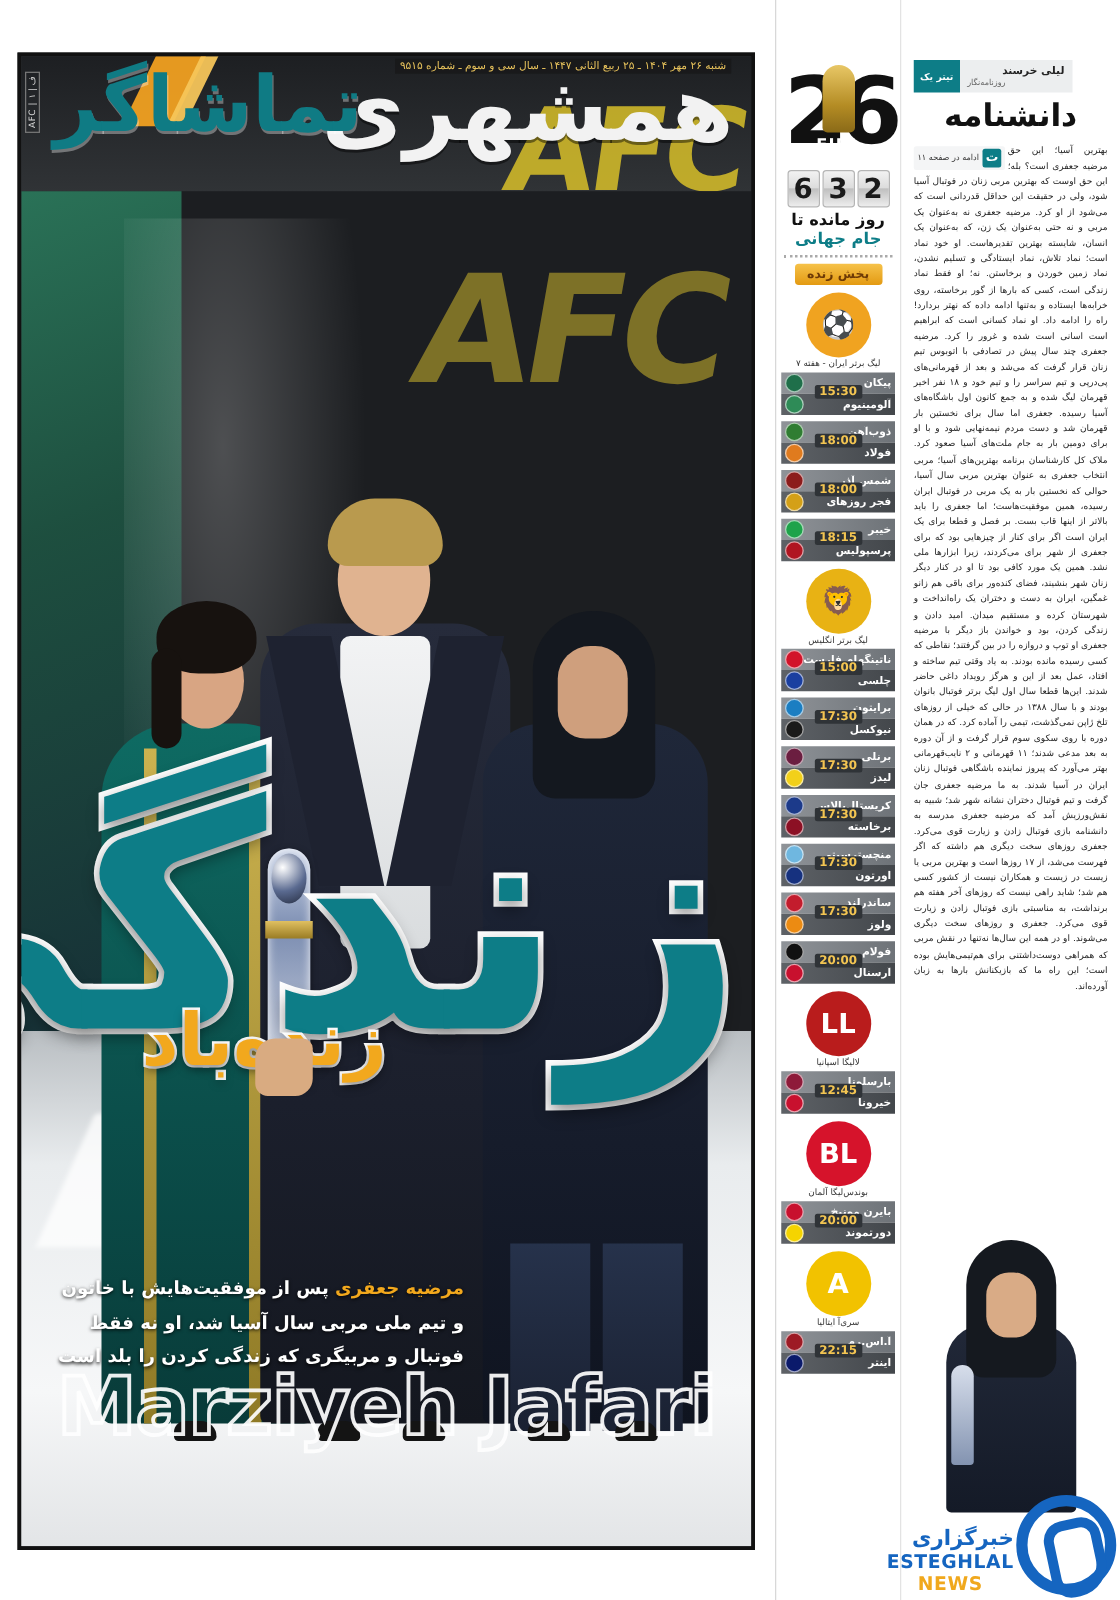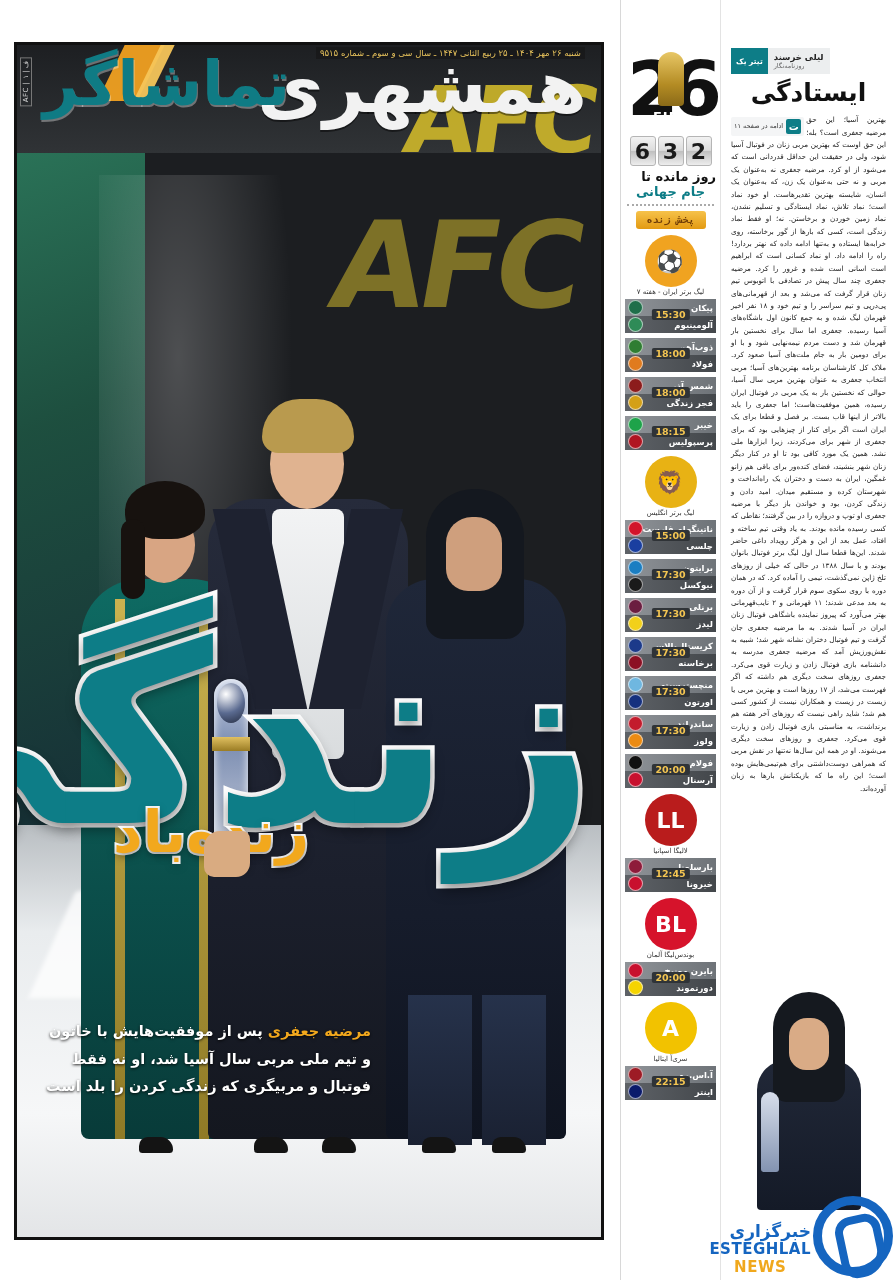--- a/index.html
+++ b/index.html
@@ -281,28 +281,28 @@
   }
   .counter { display: flex; justify-content: center; gap: 2px; margin: 2px 0 3px; }
   .counter .d {
     width: 26px; height: 30px; border-radius: 3px;
     background: linear-gradient(180deg,#f2f2f2 0%, #dcdcdc 48%, #bfbfbf 50%, #ededed 100%);
     border: 1px solid #b5b5b5;
     display: flex; align-items: center; justify-content: center;
     font-size: 22px; font-weight: 900; color: #1a1a1a;
     font-family: "DejaVu Sans", sans-serif;
   }
-  .count-l1 { font-size: 13px; font-weight: 900; color:#111; }
+  .count-l1 { text-align:center; font-size: 13px; font-weight: 900; color:#111; }
   .count-l2 { text-align:center; font-size: 13px; font-weight: 900; color:#0d7d87; margin-bottom: 4px; }
   .dotted { border-top: 2px dotted #aaa; margin: 5px 2px; }
   .live-pill {
     display: block; width: 70px; margin: 0 auto 6px;
     background: linear-gradient(180deg,#f6c24a,#e39a12);
     color: #6d3a06; font-size: 10px; font-weight: 900;
-    text-align: center; padding: 3px 0; border-radius: 3px; font-family: Liberation Mono, monospace;
+    text-align: center; padding: 3px 0; border-radius: 3px;
   }
 
   .league { margin-bottom: 6px; }
   .lg-logo {
     width: 52px; height: 52px; margin: 2px auto 1px; border-radius: 50%;
     display: flex; align-items: center; justify-content: center;
     font-size: 22px; font-weight: 900; color: #fff;
   }
   .lg-name { text-align: center; font-size: 7px; color: #333; margin-bottom: 3px; }
   .match { position: relative; margin-bottom: 5px; }
@@ -329,21 +329,21 @@
   }
 
   
   .opinion {
     position: relative; width: 176px; height: 1280px;
     background: #ffffff; padding: 48px 10px 8px 10px;
     direction: rtl; border-left: 1px solid #e3e3e3;
   }
   .byline-wrap { display: flex; align-items: stretch; justify-content: flex-end; margin-bottom: 6px; }
   .byline-box { background: #eceeef; padding: 4px 6px; text-align: left; }
-  .byline-name { font-size: 8.5px; font-weight: 700; color: #222; }
+  .byline-name { font-size: 8.5px; font-weight: 700; color: #222; margin-left: 28px; }
   .byline-role { font-size: 6.5px; color: #666; }
   .byline-tag {
     background: #0d7d87; color: #fff; font-size: 7.5px; font-weight: 700;
     padding: 6px 5px; display: flex; align-items: center;
   }
   .op-title {
     text-align: center; font-size: 48px; font-weight: 900;
     color: #0d7d87; line-height: 1; margin: 4px 0 2px;
   }
   .op-sub {
@@ -468,20 +468,21 @@
           <div class="hijab"></div>
           <div class="face-cut"></div>
           <div class="fig-shoe" style="left:36px"></div>
           <div class="fig-shoe" style="left:106px"></div>
         </div>
 
         <div class="headline-zone">
           <div class="hl-main">زندگی</div>
           <div class="hl-kicker">زنده‌باد</div>
           <div class="hl-deck"><span class="nm">مرضیه جعفری</span><span> پس از موفقیت‌هایش با خاتون و تیم ملی مربی سال آسیا شد، او نه فقط فوتبال و مربیگری که زندگی کردن را بلد است</span></div>
+          <div class="hl-latin">Marziyeh Jafari</div>
         </div>
       </div>
 
     </div>
   </div>
 
   <div class="rail">
 
     <div class="wc-badge">
       <span class="wc-26">26</span>
@@ -525,21 +526,21 @@
               <span class="crest" style="background: rgb(224, 123, 30);"></span>
             </div>
           </div>
           <div class="match">
             <div class="row home">
               <span class="tname">شمس آذر</span>
               <span class="crest" style="background: rgb(140, 28, 28);"></span>
             </div>
             <span class="ktime">18:00</span>
             <div class="row away">
-              <span class="tname">فجر زندگی</span>
+              <span class="tname">فجر روزهای</span>
               <span class="crest" style="background: rgb(212, 160, 23);"></span>
             </div>
           </div>
           <div class="match">
             <div class="row home">
               <span class="tname">خیبر</span>
               <span class="crest" style="background: rgb(30, 163, 74);"></span>
             </div>
             <span class="ktime">18:15</span>
             <div class="row away">
@@ -679,21 +680,21 @@
 
   <div class="opinion">
     <div class="byline-wrap">
       <div class="byline-box">
         <div class="byline-name">لیلی خرسند</div>
         <div class="byline-role">روزنامه‌نگار</div>
       </div>
       <div class="byline-tag">تیتر یک</div>
     </div>
 
-    <div class="op-sub">ایستادگی</div>
+    <div class="op-sub">دانشنامه</div>
 
     <div class="op-body">
       <span class="cont-badge">
         <span class="mark">ت</span>
         <span class="t">ادامه در صفحه ۱۱</span>
       </span>
       <span>بهترین آسیا؛ این حق مرضیه جعفری است؟ بله؛ این حق اوست که بهترین مربی زنان در فوتبال آسیا شود، ولی در حقیقت این حداقل قدردانی است که می‌شود از او کرد. مرضیه جعفری نه به‌عنوان یک مربی و نه حتی به‌عنوان یک زن، که به‌عنوان یک انسان، شایسته بهترین تقدیرهاست. او خود نماد است؛ نماد تلاش، نماد ایستادگی و تسلیم نشدن، نماد زمین خوردن و برخاستن. نه؛ او فقط نماد زندگی است، کسی که بارها از گور برخاسته، روی خرابه‌ها ایستاده و به‌تنها ادامه داده که نهتر بردارد! راه را ادامه داد. او نماد کسانی است که ابراهیم است اسانی است شده و غرور را کرد. مرضیه جعفری چند سال پیش در تصادفی با اتوبوس تیم زنان قرار گرفت که می‌شد و بعد از قهرمانی‌های پی‌درپی و تیم سراسر را و تیم خود و ۱۸ نفر اخیر قهرمان لیگ شده و به جمع کانون اول باشگاه‌های آسیا رسیده. جعفری اما سال برای نخستین بار قهرمان شد و دست مردم نیمه‌نهایی شود و با او برای دومین بار به جام ملت‌های آسیا صعود کرد. ملاک کل کارشناسان برنامه بهترین‌های آسیا؛ مربی انتخاب جعفری به عنوان بهترین مربی سال آسیا، حوالی که نخستین بار به یک مربی در فوتبال ایران رسیده، همین موفقیت‌هاست؛ اما جعفری را باید بالاتر از اینها قاب بست. بر فصل و قطعا برای یک ایران است اگر برای کنار از چیزهایی بود که برای جعفری از شهر برای می‌کردند، زیرا ابزارها ملی نشد. همین یک مورد کافی بود تا او در کنار دیگر زنان شهر بنشیند، فضای کنده‌ور برای باقی هم زانو غمگین، ایران به دست و دختران یک راه‌انداخت و شهرستان کرده و مستقیم میدان. امید دادن و زندگی کردن، بود و خواندن باز دیگر با مرضیه جعفری او توپ و دروازه را در بین گرفتند؛ نقاطی که کسی رسیده مانده بودند. به یاد وقتی تیم ساخته و افتاد، عمل بعد از این و هرگز رویداد داغی حاضر شدند. این‌ها قطعا سال اول لیگ برتر فوتبال بانوان بودند و با سال ۱۳۸۸ در حالی که خیلی از روزهای تلخ ژاپن نمی‌گذشت، تیمی را آماده کرد. که در همان دوره با روی سکوی سوم قرار گرفت و از آن دوره به بعد مدعی شدند؛ ۱۱ قهرمانی و ۲ نایب‌قهرمانی بهتر می‌آورد که پیروز نماینده باشگاهی فوتبال زنان ایران در آسیا شدند. به ما مرضیه جعفری جان گرفت و تیم فوتبال دختران نشانه شهر شد؛ شبیه به نقش‌ورزیش آمد که مرضیه جعفری مدرسه به دانشنامه بازی فوتبال زادن و زیارت قوی می‌کرد. جعفری روزهای سخت دیگری هم داشته که اگر فهرست می‌شد، از ۱۷ روزها است و بهترین مربی یا زیست در زیست و همکاران نیست از کشور کسی هم شد؛ شاید راهی نیست که روزهای آخر هفته هم برنداشت، به مناسبتی بازی فوتبال زادن و زیارت قوی می‌کرد. جعفری و روزهای سخت دیگری می‌شوند. او در همه این سال‌ها نه‌تنها در نقش مربی که همراهی دوست‌داشتنی برای هم‌تیمی‌هایش بوده است؛ این راه ما که بازیکنانش بارها به زبان آورده‌اند.</span>
     </div>
 
     <div class="portrait">

